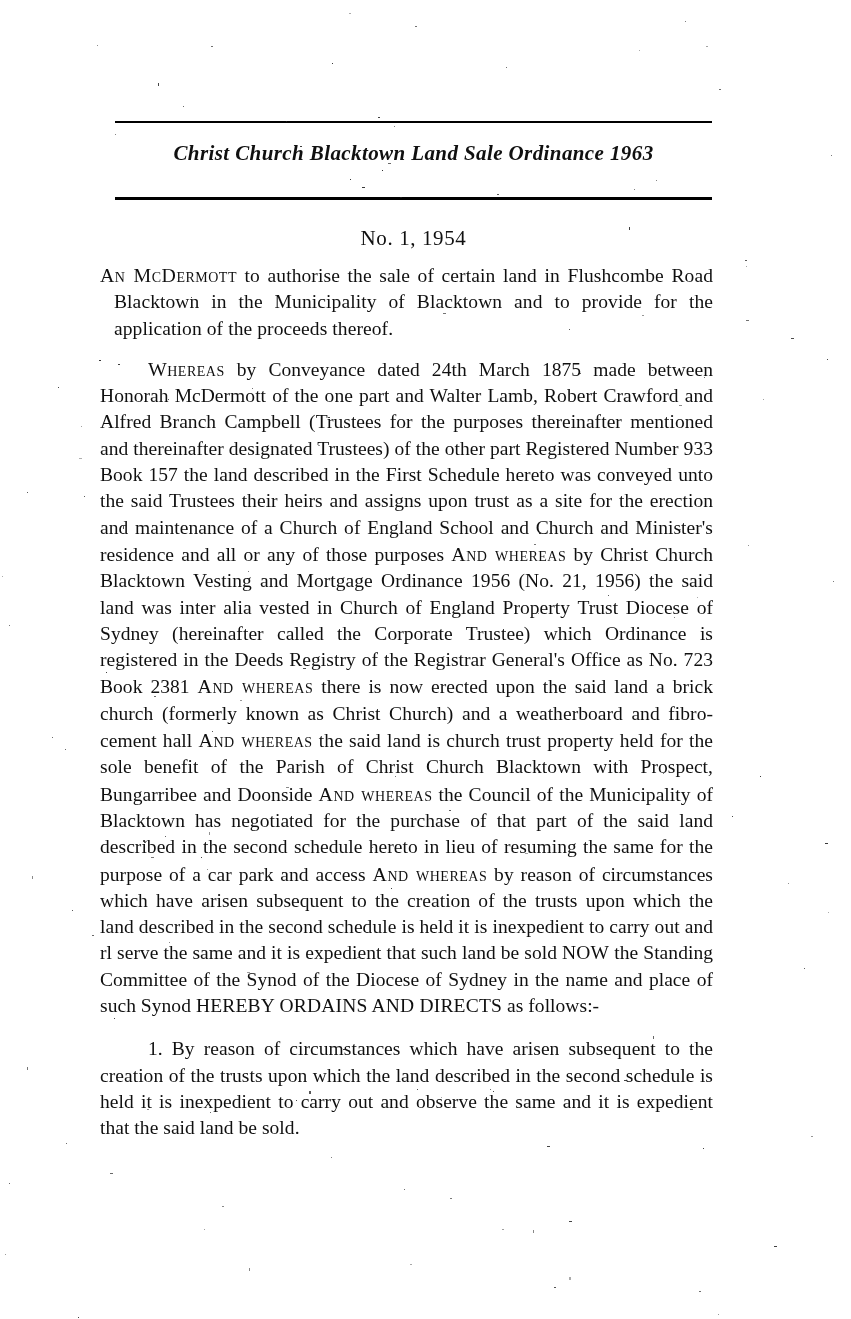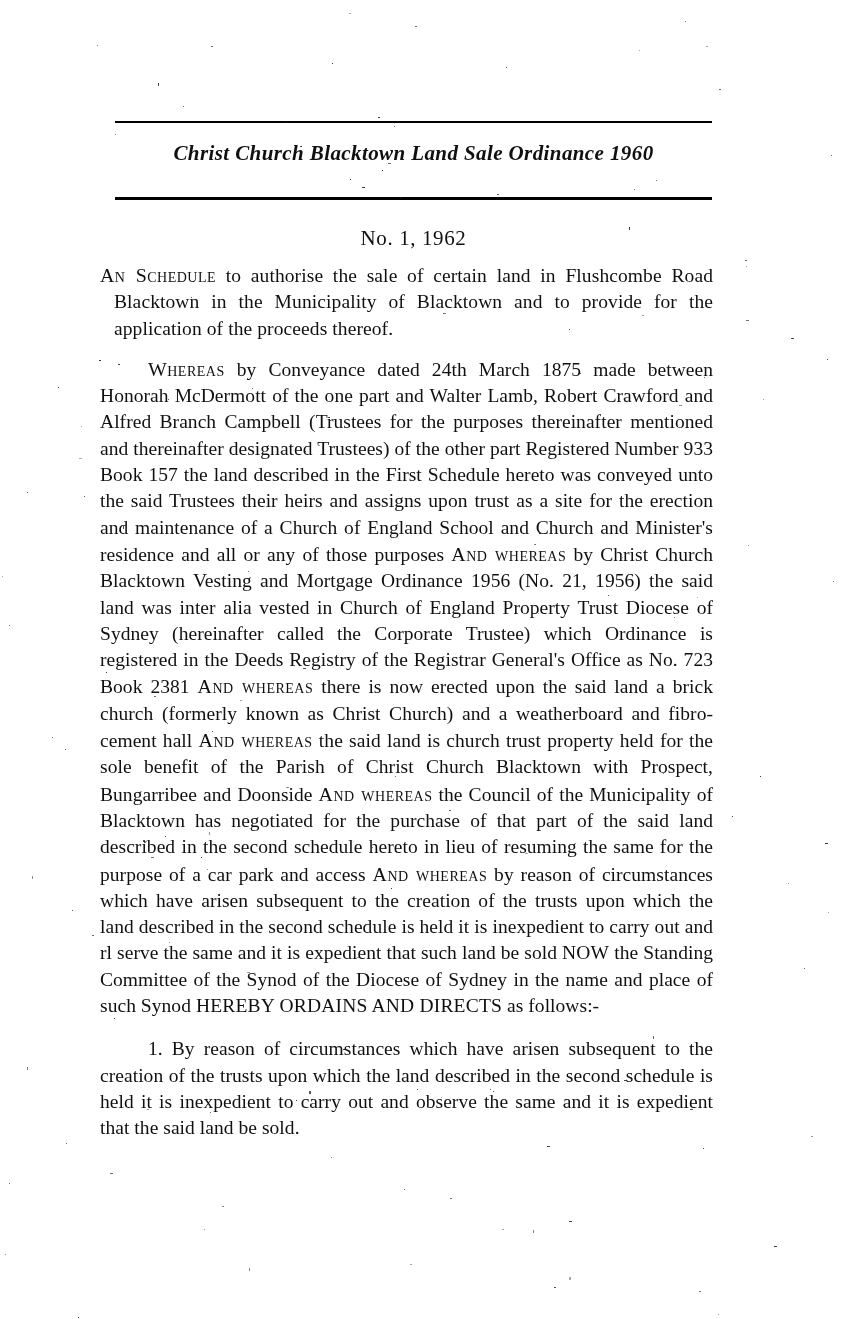--- a/index.html
+++ b/index.html
@@ -258,30 +258,30 @@
       <i style="left:831px;top:155px;width:1px;height:1px;opacity:0.58"></i>
       <i style="left:774px;top:1246px;width:3px;height:1px;opacity:0.84"></i>
       <i style="left:252px;top:388px;width:1px;height:1px;opacity:0.62"></i>
       <i style="left:359px;top:904px;width:1px;height:1px;opacity:0.40"></i>
       <i style="left:158px;top:83px;width:1px;height:3px;opacity:0.81"></i>
       <i style="left:210px;top:1112px;width:1px;height:1px;opacity:0.66"></i>
     </div>
 
   <div class="rule rule-top"></div>
 
-  <div class="doc-title">Christ Church Blacktown Land Sale Ordinance 1960</div>
+  <div class="doc-title">Christ Church Blacktown Land Sale Ordinance 1963</div>
 
   <div class="rule rule-bot"></div>
 
-  <div class="doc-number">No. 1, 1962</div>
+  <div class="doc-number">No. 1, 1954</div>
 
   <div class="col">
 
     <div class="preamble">
-      <span class="sc">An Schedule</span><span> to authorise the sale of certain land in Flushcombe Road Blacktown in the Municipality of Blacktown and to provide for the application of the proceeds thereof.</span>
+      <span class="sc">An McDermott</span><span> to authorise the sale of certain land in Flushcombe Road Blacktown in the Municipality of Blacktown and to provide for the application of the proceeds thereof.</span>
     </div>
 
     <p class="body indent"><span class="sc">Whereas</span><span> by Conveyance dated 24th March 1875 made between Honorah McDermott of the one part and Walter Lamb, Robert Crawford and Alfred Branch Campbell (Trustees for the purposes thereinafter mentioned and thereinafter designated Trustees) of the other part Registered Number 933 Book 157 the land described in the First Schedule hereto was conveyed unto the said Trustees their heirs and assigns upon trust as a site for the erection and maintenance of a Church of England School and Church and Minister's residence and all or any of those purposes </span><span class="sc">And whereas</span><span> by Christ Church Blacktown Vesting and Mortgage Ordinance 1956 (No. 21, 1956) the said land was inter alia vested in Church of England Property Trust Diocese of Sydney (hereinafter called the Corporate Trustee) which Ordinance is registered in the Deeds Registry of the Registrar General's Office as No. 723 Book 2381 </span><span class="sc">And whereas</span><span> there is now erected upon the said land a brick church (formerly known as Christ Church) and a weatherboard and fibro-cement hall </span><span class="sc">And whereas</span><span> the said land is church trust property held for the sole benefit of the Parish of Christ Church Blacktown with Prospect, Bungarribee and Doonside </span><span class="sc">And whereas</span><span> the Council of the Municipality of Blacktown has negotiated for the purchase of that part of the said land described in the second schedule hereto in lieu of resuming the same for the purpose of a car park and access </span><span class="sc">And whereas</span><span> by reason of circumstances which have arisen subsequent to the creation of the trusts upon which the land described in the second schedule is held it is inexpedient to carry out and rl serve the same and it is expedient that such land be sold </span><span class="caps">NOW</span><span> the Standing Committee of the Synod of the Diocese of Sydney in the name and place of such Synod </span><span class="caps">HEREBY ORDAINS AND DIRECTS</span><span> as follows:-</span></p>
 
     <p class="body indent"><span>1.</span><span> By reason of circumstances which have arisen subsequent to the creation of the trusts upon which the land described in the second schedule is held it is inexpedient to carry out and observe the same and it is expedient that the said land be sold.</span></p>
 
 
   </div>
 </div>
 

